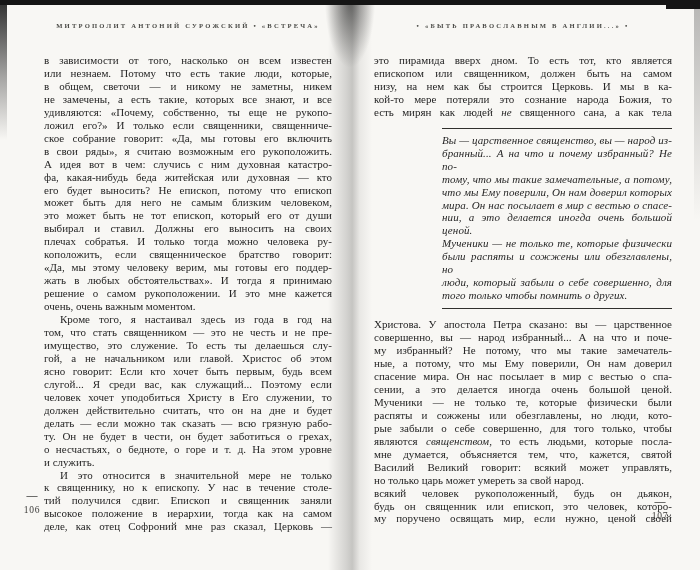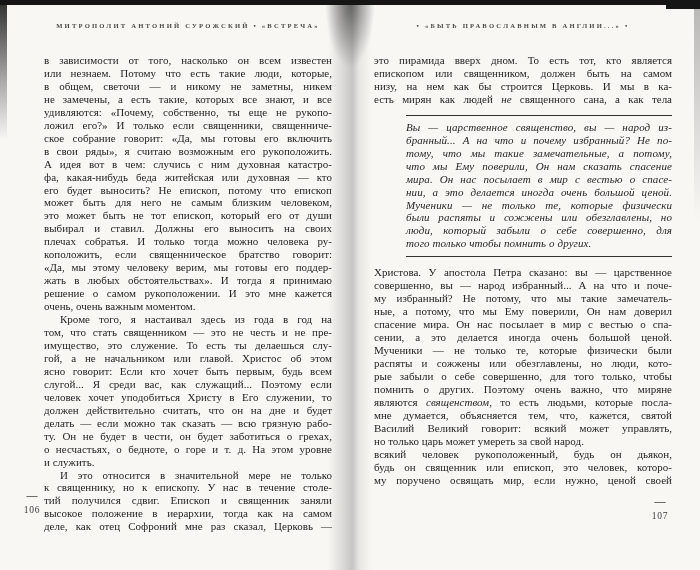--- a/index.html
+++ b/index.html
@@ -56,21 +56,21 @@
     margin-top:25px;
     font-size:11px;line-height:12.95px;
   }
   .line{
     text-align:justify;text-align-last:justify;
     min-height:12.95px;
   }
   .line.indent{text-indent:16px;}
   .line.end{text-align-last:left;}
   .quote-block{
-    margin:9px 0 9px 32px;
+    margin:9px 0 9px 68px;
     padding:5px 0 6px 0;
     border-top:1.5px solid #30302d;
     border-bottom:1.5px solid #30302d;
     font-style:italic;
   }
   .quote-block .line{letter-spacing:.1px;}
   .folio{
     position:absolute;z-index:1;color:#3a3a38;
     text-align:center;width:28px;
   }
@@ -133,45 +133,45 @@
       </div>
   </div>
 
   <div class="page page-right">
     <div class="running-header">• «БЫТЬ ПРАВОСЛАВНЫМ В АНГЛИИ...» •</div>
     <div class="body-text">
       <div>
           <div class="line">это пирамида вверх дном. То есть тот, кто является</div>
           <div class="line">епископом или священником, должен быть на самом</div>
           <div class="line">низу, на нем как бы строится Церковь. И мы в ка-</div>
+          <div class="line">кой-то мере потеряли это сознание народа Божия, то</div>
           <div class="line">есть мирян как людей <i>не</i> священного сана, а как тела</div>
         </div>
       <div class="quote-block">
           <div class="line">Вы — царственное священство, вы — народ из-</div>
           <div class="line">бранный... А на что и почему избранный? Не по-</div>
           <div class="line">тому, что мы такие замечательные, а потому,</div>
-          <div class="line">что мы Ему поверили, Он нам сказать спасение</div>
+          <div class="line">что мы Ему поверили, Он нам доверил которых</div>
           <div class="line">мира. Он нас посылает в мир с вестью о спасе-</div>
           <div class="line">нии, а это делается иногда очень большой ценой.</div>
           <div class="line">Мученики — не только те, которые физически</div>
           <div class="line">были распяты и сожжены или обезглавлены, но</div>
           <div class="line">люди, который забыли о себе совершенно, для</div>
           <div class="line end">того только чтобы помнить о других.</div>
         </div>
       <div>
           <div class="line">Христова. У апостола Петра сказано: вы — царственное</div>
           <div class="line">совершенно, вы — народ избранный... А на что и поче-</div>
           <div class="line">му избранный? Не потому, что мы такие замечатель-</div>
           <div class="line">ные, а потому, что мы Ему поверили, Он нам доверил</div>
           <div class="line">спасение мира. Он нас посылает в мир с вестью о спа-</div>
           <div class="line">сении, а это делается иногда очень большой ценой.</div>
           <div class="line">Мученики — не только те, которые физически были</div>
           <div class="line">распяты и сожжены или обезглавлены, но люди, кото-</div>
           <div class="line">рые забыли о себе совершенно, для того только, чтобы</div>
-          <div class="line">помнить о других. Поэтому очень важно, что миряне</div>
           <div class="line">являются <i>священством</i>, то есть людьми, которые посла-</div>
           <div class="line">мне думается, объясняется тем, что, кажется, святой</div>
           <div class="line">Василий Великий говорит: всякий может управлять,</div>
           <div class="line end">но только царь может умереть за свой народ.</div>
           <div class="line">всякий человек рукоположенный, будь он дьякон,</div>
           <div class="line">будь он священник или епископ, это человек, которо-</div>
           <div class="line">му поручено освящать мир, если нужно, ценой своей</div>
         </div>
     </div>
   </div>

